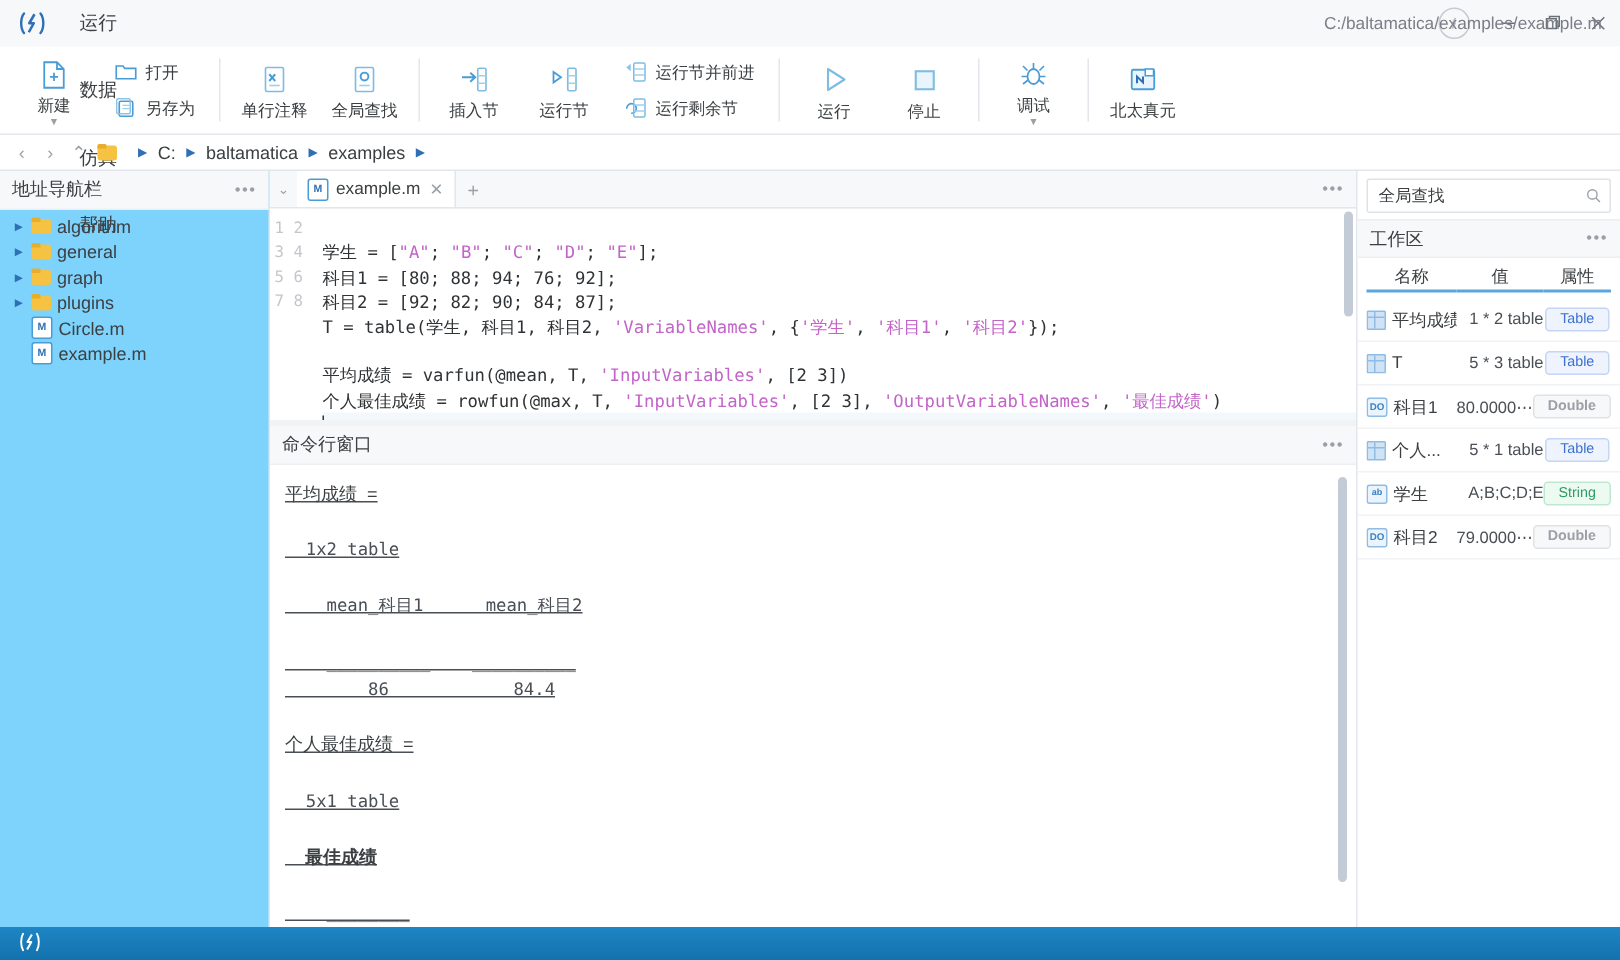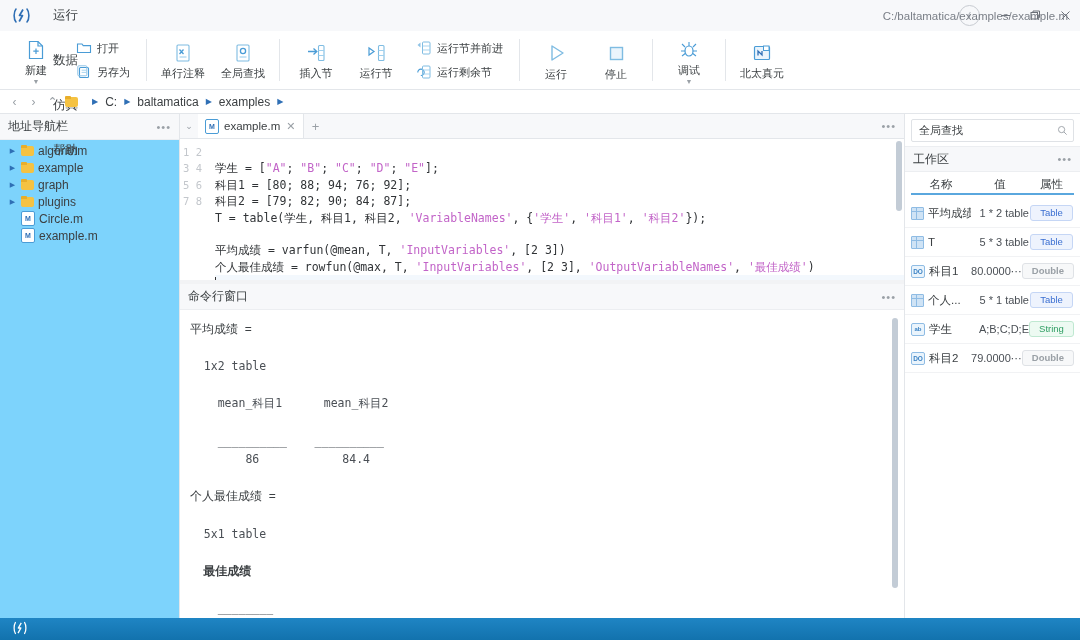--- a/index.html
+++ b/index.html
@@ -71,21 +71,21 @@
   .panel-dots-abs{position:absolute;right:8px;top:0;height:24px;display:flex;align-items:center;color:#9aa0a6;letter-spacing:1px;font-size:11px;}
   .code-area{flex:1;display:flex;min-height:0;position:relative;overflow:hidden;}
   .gutter{width:22px;flex:0 0 22px;text-align:right;padding:5px 5px 0 0;font-family:"DejaVu Sans Mono","Liberation Mono",monospace;font-size:10.5px;color:#c3c7cc;line-height:16.4px;user-select:none;background:#fff;}
   .code{flex:1;padding:5px 0 0 8px;font-family:"DejaVu Sans Mono","Liberation Mono",monospace;font-size:11.5px;line-height:16.4px;white-space:pre;color:#303336;position:relative;overflow:hidden;}
   .code .str{color:#c264c8;}
   .code .cursorline{background:#f3f8fd;display:block;width:100%;}
   .caret{display:inline-block;width:1px;height:12px;background:#333;vertical-align:-2px;}
   .vscroll{position:absolute;right:2px;top:2px;width:6px;border-radius:3px;background:#c3ccd6;}
 
   .cmd-pane{flex:1;display:flex;flex-direction:column;background:#fff;border-top:4px solid #f2f3f5;min-height:0;}
-  .cmd-out{flex:1;overflow:hidden;position:relative;padding:10px 0 0 10px;font-family:"DejaVu Sans Mono","Liberation Mono",monospace;font-size:11.5px;line-height:18.6px;color:#4a4f55;white-space:pre;}
+  .cmd-out{flex:1;overflow:hidden;position:relative;padding:10px 0 0 10px;font-family:"DejaVu Sans Mono","Liberation Mono",monospace;font-size:11.5px;line-height:18.6px;color:#4a4f55;white-space:pre;text-decoration:underline;}
   .cmd-cjk{font-family:"Liberation Sans","DejaVu Sans",sans-serif;font-size:12px;color:#3c4043;}
   .bold-cjk{font-family:"Liberation Sans","DejaVu Sans",sans-serif;font-size:12px;color:#3c4043;font-weight:bold;}
 
   
   .workspace{width:175px;flex:0 0 175px;background:#fff;display:flex;flex-direction:column;border-left:1px solid #e3e6ea;}
   .gsearch{height:21px;margin:5px 6px 4px;border:1px solid #dfe2e6;border-radius:2px;display:flex;align-items:center;padding:0 5px;}
   .gsearch input{border:0;outline:0;flex:1;font-size:11px;color:#3c4043;font-family:inherit;background:transparent;min-width:0;}
   .ws-head{height:24px;flex:0 0 24px;display:flex;align-items:center;padding:0 8px;background:#f7f8fa;border-top:1px solid #eceef1;border-bottom:1px solid #eceef1;}
   .ws-cols{display:flex;align-items:center;height:27px;padding:0 6px;font-size:11.5px;color:#3c4043;}
   .ws-col{position:relative;padding-bottom:3px;}
@@ -340,21 +340,21 @@
       </div>
       <div class="tree">
         <div class="tnode">
           <span class="tarrow">▶</span>
           <span class="folder-ico"></span>
           <span class="tlabel">algorithm</span>
         </div>
         <div class="tnode">
           <span class="tarrow">▶</span>
           <span class="folder-ico"></span>
-          <span class="tlabel">example</span>
+          <span class="tlabel">general</span>
         </div>
         <div class="tnode">
           <span class="tarrow">▶</span>
           <span class="folder-ico"></span>
           <span class="tlabel">graph</span>
         </div>
         <div class="tnode">
           <span class="tarrow">▶</span>
           <span class="folder-ico"></span>
           <span class="tlabel">plugins</span>
@@ -388,21 +388,21 @@
 <span>2</span>
 <span>3</span>
 <span>4</span>
 <span>5</span>
 <span>6</span>
 <span>7</span>
 <span>8</span></div>
           <div class="code">
 <span>学生 = [<span class="str">"A"</span>; <span class="str">"B"</span>; <span class="str">"C"</span>; <span class="str">"D"</span>; <span class="str">"E"</span>];</span>
 <span>科目1 = [80; 88; 94; 76; 92];</span>
-<span>科目2 = [79; 82; 90; 84; 87];</span>
+<span>科目2 = [92; 82; 90; 84; 87];</span>
 <span>T = table(学生, 科目1, 科目2, <span class="str">'VariableNames'</span>, {<span class="str">'学生'</span>, <span class="str">'科目1'</span>, <span class="str">'科目2'</span>});</span>
 <span> </span>
 <span>平均成绩 = varfun(@mean, T, <span class="str">'InputVariables'</span>, [2 3])</span>
 <span>个人最佳成绩 = rowfun(@max, T, <span class="str">'InputVariables'</span>, [2 3], <span class="str">'OutputVariableNames'</span>, <span class="str">'最佳成绩'</span>)</span>
 <span class="cursorline"><span class="caret"></span></span></div>
           <div class="vscroll" style="height:70px;"></div>
         </div>
       </div>
 
       <div class="cmd-pane">

